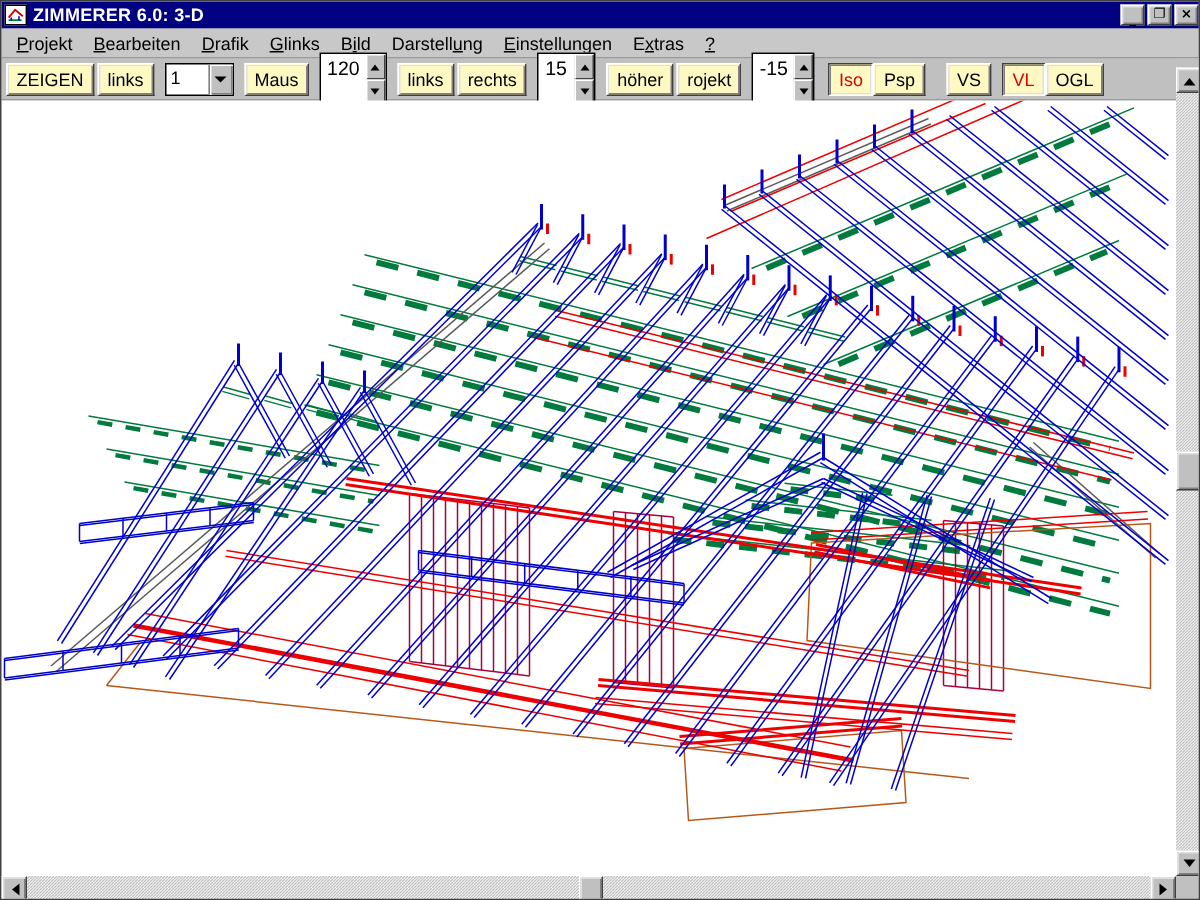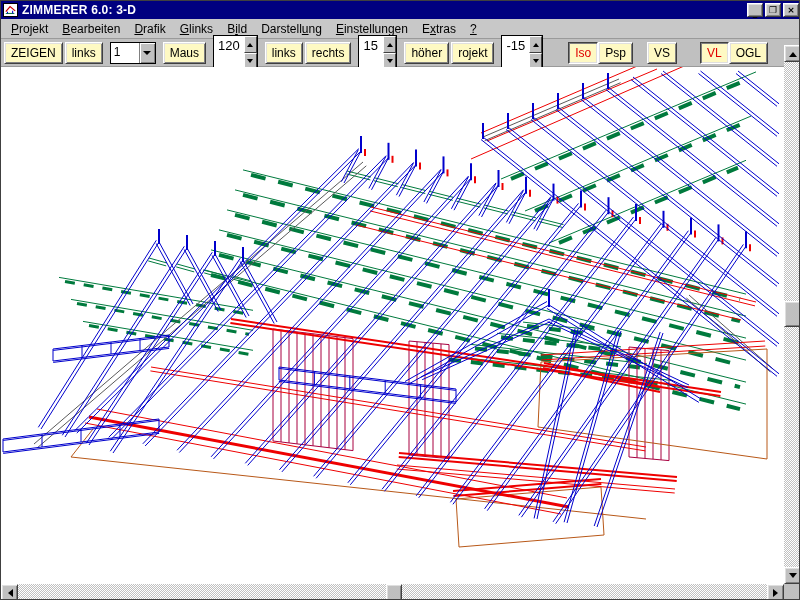--- a/index.html
+++ b/index.html
@@ -26,21 +26,21 @@
   .menu-item{font-size:12px;color:#000;padding:2px 7px;white-space:nowrap;cursor:default;}
   .mn{text-decoration:underline;}
   
   #toolbar{position:absolute;left:0;top:38px;width:800px;height:28px;background:#c0c0c0;
     display:flex;align-items:center;padding-left:3px;border-bottom:1px solid #9a9a9a;}
   .tbtn{height:22px;background:#fef9c3;border:1px solid;border-color:#fff #404040 #404040 #fff;
     box-shadow:inset 1px 1px 0 #dfdfdf,inset -1px -1px 0 #808080;
     font-size:12px;color:#000;display:flex;align-items:center;justify-content:center;
     padding:0 6px;white-space:nowrap;font-family:"Liberation Sans",sans-serif;}
   .tbtn.pressed{border-color:#404040 #fff #fff #404040;
-    box-shadow:inset 1px 1px 0 #808080,inset -1px -1px 0 #dfdfdf;margin-left:16px;}
+    box-shadow:inset 1px 1px 0 #808080,inset -1px -1px 0 #dfdfdf;}
   .tbtn.redtxt{color:#e00000;}
   .gap{width:7px;flex:none;}
   .sgap{width:2px;flex:none;}
   
   .combo{height:22px;width:46px;background:#fff;border:1px solid #000;display:flex;align-items:stretch;}
   .combo .cval{flex:1;font-size:12px;padding:2px 3px;color:#000;}
   .combo .cbtn{width:16px;background:#c0c0c0;border-left:1px solid #808080;
     box-shadow:inset 1px 1px 0 #fff,inset -1px -1px 0 #808080;
     display:flex;align-items:center;justify-content:center;}
   .arr-d{width:0;height:0;border:4px solid transparent;border-top:4px solid #000;margin-top:4px;}

